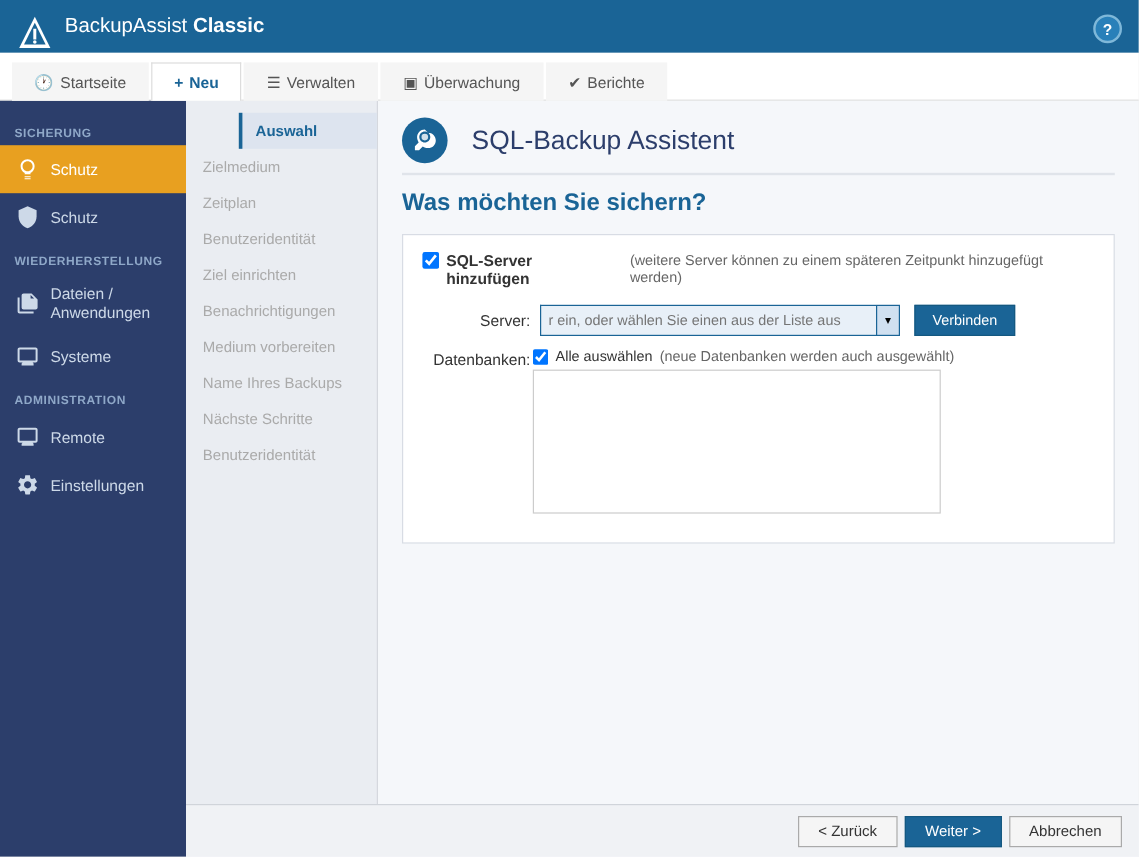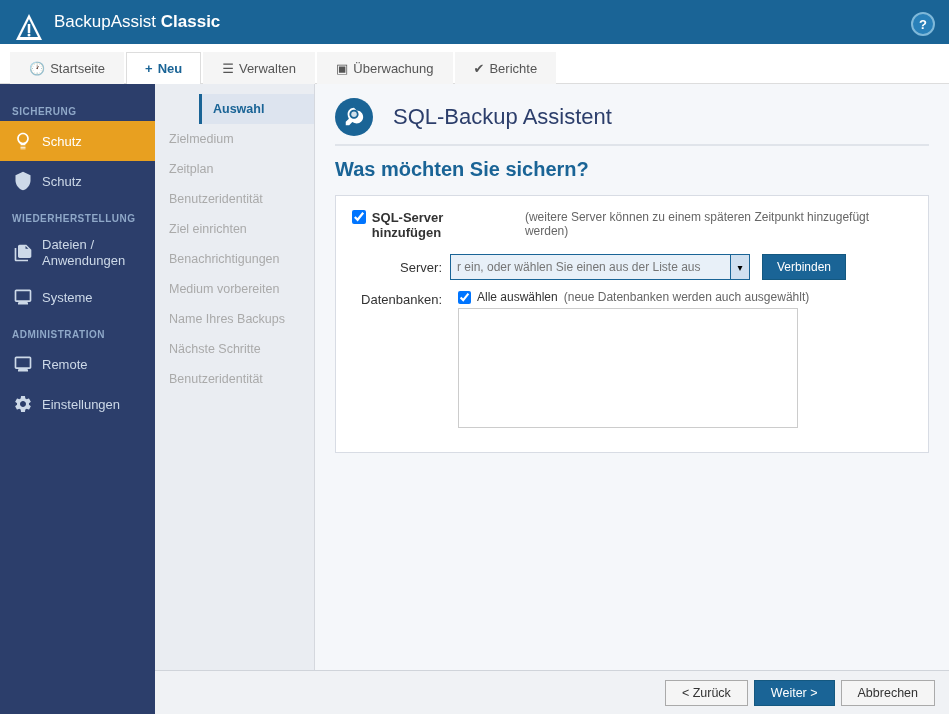--- a/index.html
+++ b/index.html
@@ -223,21 +223,21 @@
       padding: 4px 14px;
       cursor: pointer;
       font-size: 12px;
       height: 26px;
       margin-left: 4px;
     }
 
     .db-row {
       display: flex;
       align-items: flex-start;
-      gap: 16px;
+      gap: 2px;
       margin-bottom: 10px;
     }
     .db-label {
       width: 90px;
       color: #333;
       font-size: 13px;
       text-align: right;
       padding-top: 2px;
     }
     .db-options {

